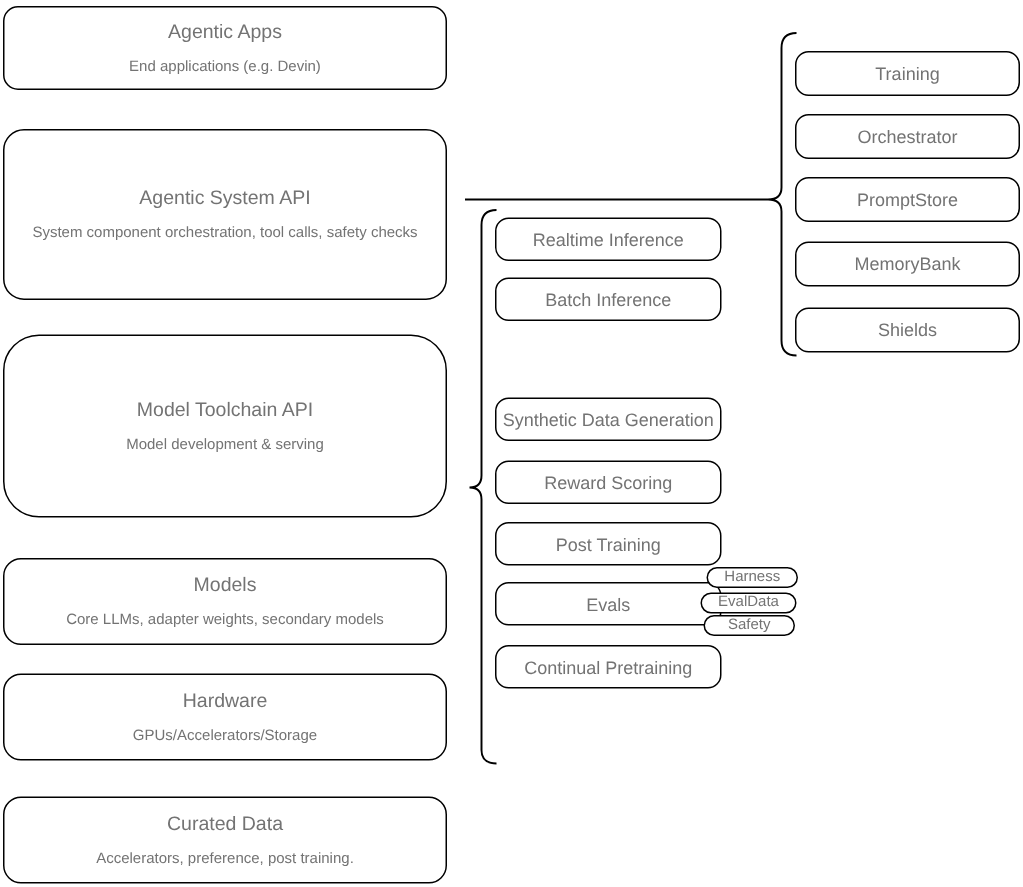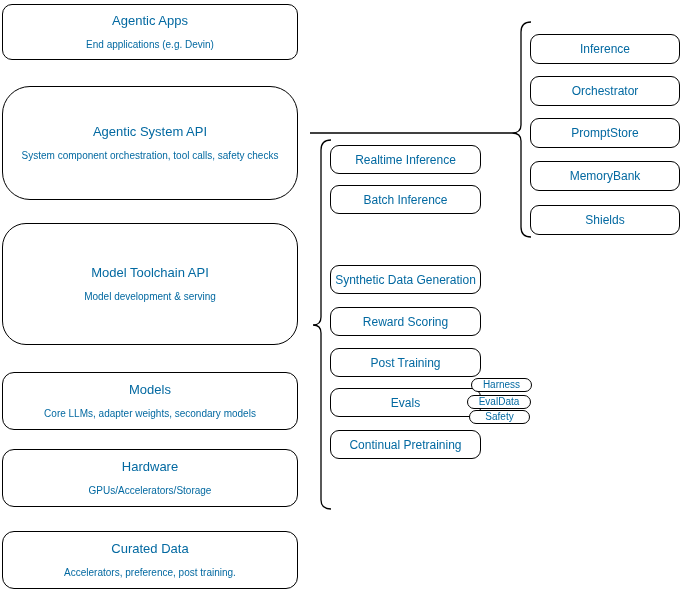--- a/index.html
+++ b/index.html
@@ -1,18 +1,18 @@
 <!DOCTYPE html>
 <html><head>
 <meta charset="utf-8">
 <style>
   html,body { margin:0; padding:0; background:#ffffff; }
   .canvas {
     position:relative; width:682px; height:591px; background:#ffffff;
-    font-family:"Liberation Sans", sans-serif; color:#0369a1; overflow:hidden;
+    font-family:"Liberation Sans", sans-serif; color:#737373; overflow:hidden;
   }
   .box {
     position:absolute; box-sizing:border-box; background:#ffffff;
     border:1px solid #000; display:flex; flex-direction:column;
     align-items:center; justify-content:center; text-align:center;
   }
   .big { left:2px; width:296px; }
   .big .title { font-size:13px; line-height:15px; }
   .big .sub   { font-size:10px; line-height:12px; margin-top:11px; padding:0 10px; }
   .mid {
@@ -38,21 +38,21 @@
   <svg class="lines" width="682" height="591" viewBox="0 0 682 591">
     <path d="M310,133 L512,133" fill="none" stroke="#000" stroke-width="1.3"></path>
     <path d="M531,22 Q521,22 521,32 L521,125 Q521,133 512,133 Q521,133 521,141 L521,227 Q521,237 531,237" fill="none" stroke="#000" stroke-width="1.3"></path>
     <path d="M331,140 Q321,140 321,150 L321,317 Q321,325 313,325 Q321,325 321,333 L321,500 Q321,509 331,509" fill="none" stroke="#000" stroke-width="1.3"></path>
   </svg>
 
   <div class="box big" style="top:4px;height:56px;border-radius:10px">
     <span class="title">Agentic Apps</span>
     <span class="sub">End applications (e.g. Devin)</span>
   </div>
-  <div class="box big" style="top:86px;height:114px;border-radius:28px">
+  <div class="box big" style="top:86px;height:114px;border-radius:14px">
     <span class="title">Agentic System API</span>
     <span class="sub">System component orchestration, tool calls, safety checks</span>
   </div>
   <div class="box big" style="top:372px;height:58px;border-radius:12px">
     <span class="title">Models</span>
     <span class="sub">Core LLMs, adapter weights, secondary models</span>
   </div>
   <div class="box big" style="top:223px;height:122px;border-radius:24px">
     <span class="title">Model Toolchain API</span>
     <span class="sub">Model development &amp; serving</span>
@@ -92,21 +92,21 @@
     <span>Harness</span>
   </div>
   <div class="pill" style="left:467px;top:395px;width:64px">
     <span>EvalData</span>
   </div>
   <div class="pill" style="left:469px;top:410px;width:61px">
     <span>Safety</span>
   </div>
 
   <div class="box rgt" style="top:34px">
-    <span>Inference</span>
+    <span>Training</span>
   </div>
   <div class="box rgt" style="top:76px">
     <span>Orchestrator</span>
   </div>
   <div class="box rgt" style="top:118px">
     <span>PromptStore</span>
   </div>
   <div class="box rgt" style="top:161px">
     <span>MemoryBank</span>
   </div>

